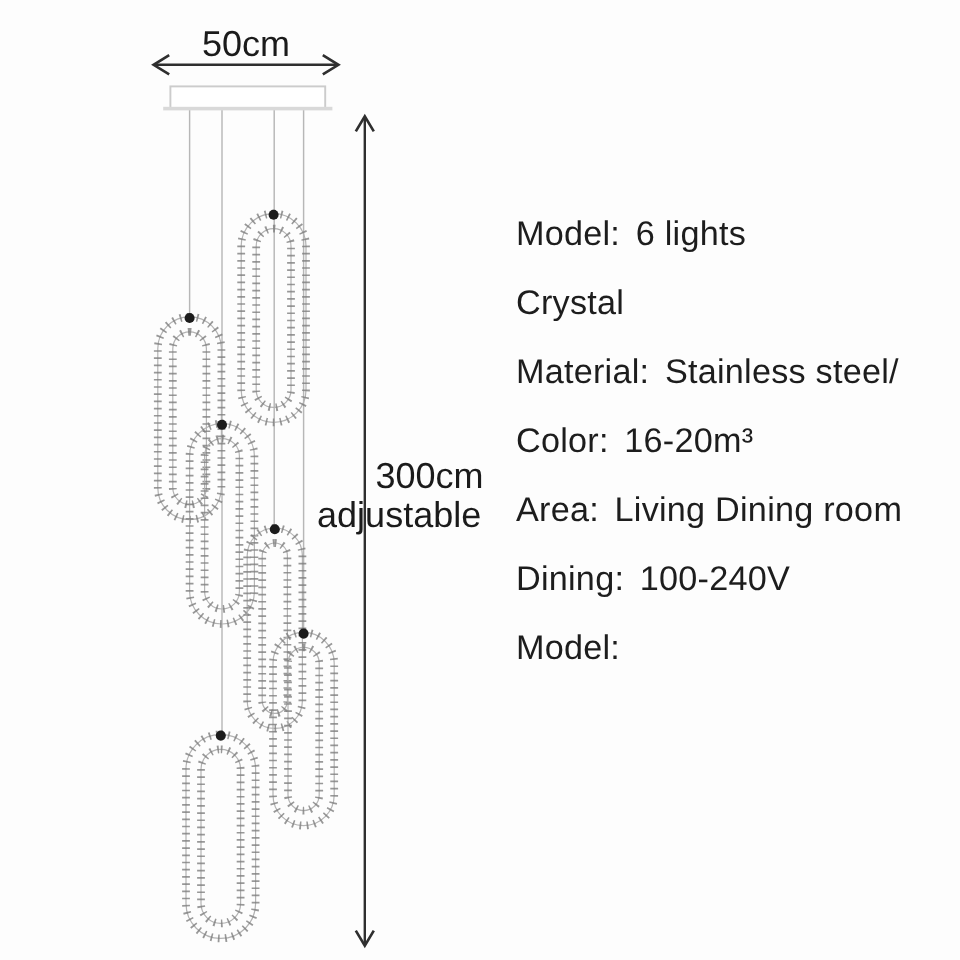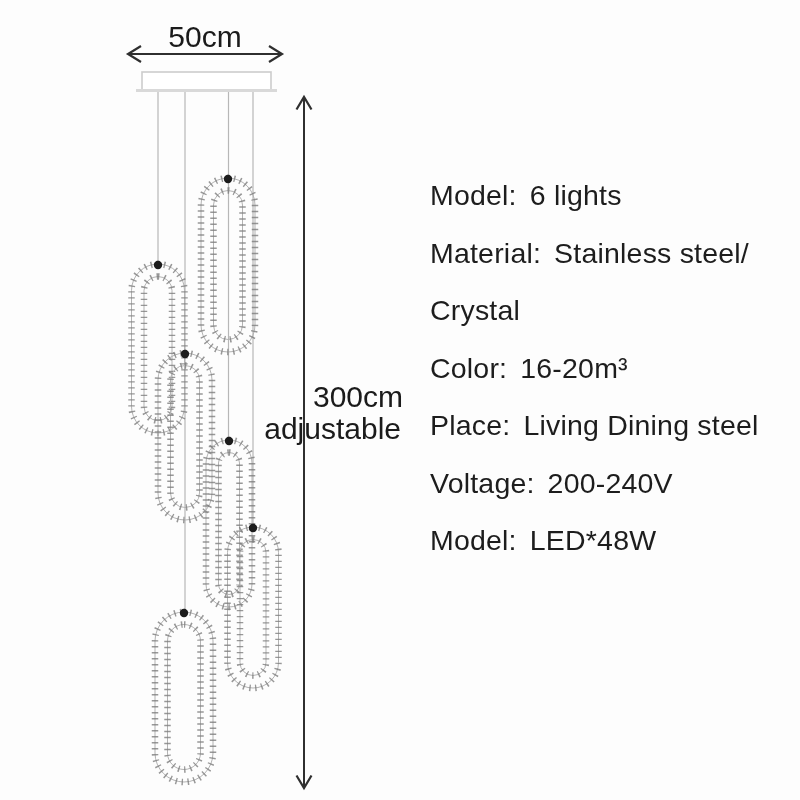--- a/index.html
+++ b/index.html
@@ -108,38 +108,37 @@
       <text class="dim-label" x="401" y="439" text-anchor="end">adjustable</text>
     </g>
   </svg>
 
   <div class="specs">
     <div class="spec-row">
       <span class="spec-label">Model:</span>
       <span class="spec-value">6 lights</span>
     </div>
     <div class="spec-row">
+      <span class="spec-label"></span>
+      <span class="spec-value">Crystal</span>
+    </div>
+    <div class="spec-row">
       <span class="spec-label">Material:</span>
       <span class="spec-value">Stainless steel/</span>
-    </div>
-    <div class="spec-row">
-      <span class="spec-label"></span>
-      <span class="spec-value">Crystal</span>
     </div>
     <div class="spec-row">
       <span class="spec-label">Color:</span>
       <span class="spec-value">16-20m³</span>
     </div>
     <div class="spec-row">
-      <span class="spec-label">Place:</span>
-      <span class="spec-value">Living Dining steel</span>
+      <span class="spec-label">Area:</span>
+      <span class="spec-value">Living Dining room</span>
     </div>
     <div class="spec-row">
-      <span class="spec-label">Voltage:</span>
-      <span class="spec-value">200-240V</span>
+      <span class="spec-label">Dining:</span>
+      <span class="spec-value">100-240V</span>
     </div>
     <div class="spec-row">
       <span class="spec-label">Model:</span>
-      <span class="spec-value">LED*48W</span>
     </div>
   </div>
 
 </div>
 
 </body></html>

